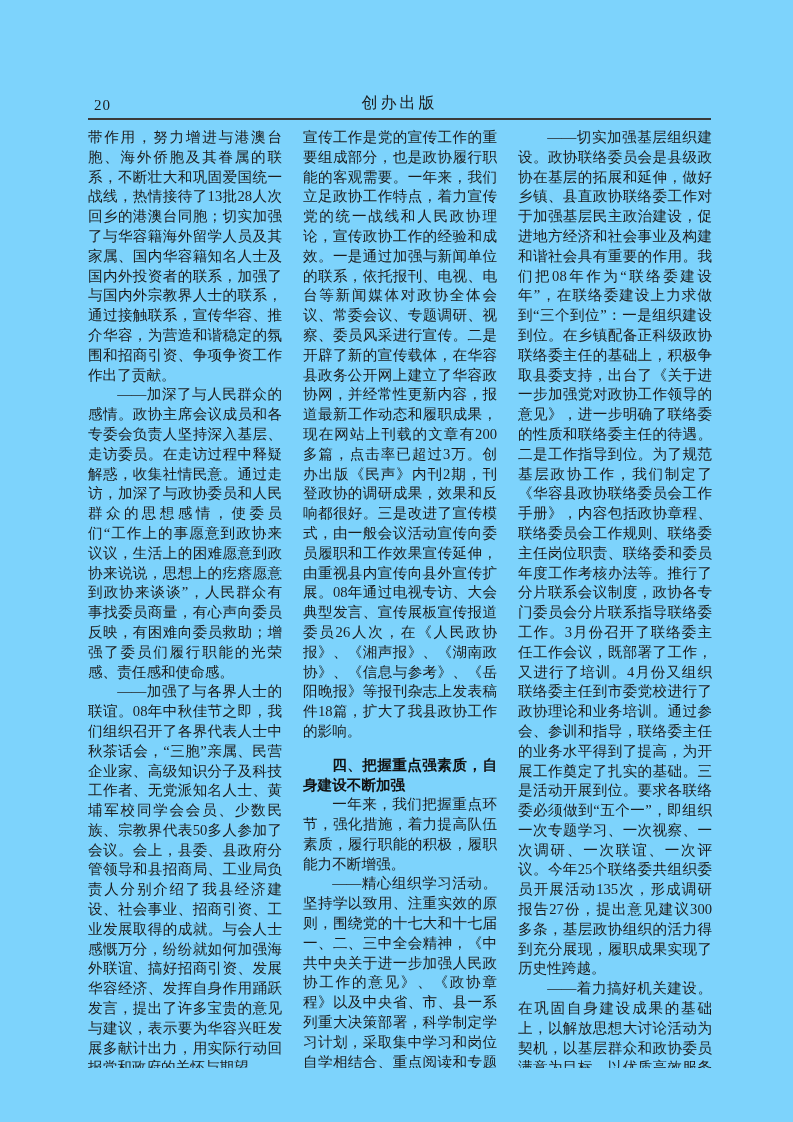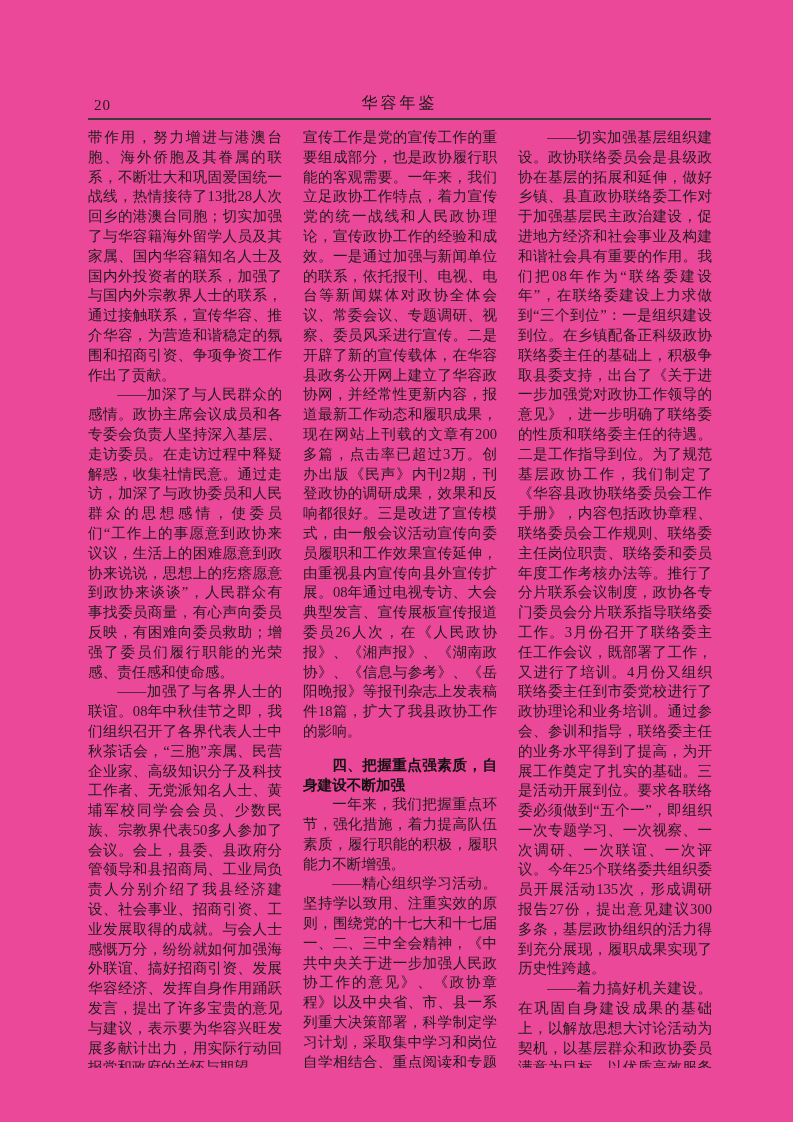--- a/index.html
+++ b/index.html
@@ -1,19 +1,19 @@
 <!DOCTYPE html>
 <html><head>
 <meta charset="utf-8">
 <style>
   html,body{margin:0;padding:0;background:#e8e8e8;}
   .page{
     position:relative;
     width:793px;height:1122px;
-    background:#ec4899;
+    background:#7dd3fc;
     margin:0 auto;
     font-family:"Liberation Serif","DejaVu Serif",serif;
     color:#1c1c1c;
     overflow:hidden;
   }
   .header{
     position:absolute;
     left:88px;right:82px;top:90px;
     height:28px;
     border-bottom:2px solid #3a3a3a;
@@ -48,21 +48,21 @@
   .col p.continued{text-indent:0;}
   .col p.para{text-indent:2em;}
   .col p.heading{text-indent:2em;font-weight:bold;color:#111;margin-top:14px;}
 </style>
 </head>
 <body>
 
 <div class="page">
   <div class="header">
     <span class="page-number">20</span>
-    <span class="page-title">华容年鉴</span>
+    <span class="page-title">创办出版</span>
   </div>
   <div class="columns">
     <div class="col">
         <p class="continued">带作用，努力增进与港澳台胞、海外侨胞及其眷属的联系，不断壮大和巩固爱国统一战线，热情接待了13批28人次回乡的港澳台同胞；切实加强了与华容籍海外留学人员及其家属、国内华容籍知名人士及国内外投资者的联系，加强了与国内外宗教界人士的联系，通过接触联系，宣传华容、推介华容，为营造和谐稳定的氛围和招商引资、争项争资工作作出了贡献。</p>
         <p class="para">——加深了与人民群众的感情。政协主席会议成员和各专委会负责人坚持深入基层、走访委员。在走访过程中释疑解惑，收集社情民意。通过走访，加深了与政协委员和人民群众的思想感情，使委员们“工作上的事愿意到政协来议议，生活上的困难愿意到政协来说说，思想上的疙瘩愿意到政协来谈谈”，人民群众有事找委员商量，有心声向委员反映，有困难向委员救助；增强了委员们履行职能的光荣感、责任感和使命感。</p>
         <p class="para">——加强了与各界人士的联谊。08年中秋佳节之即，我们组织召开了各界代表人士中秋茶话会，“三胞”亲属、民营企业家、高级知识分子及科技工作者、无党派知名人士、黄埔军校同学会会员、少数民族、宗教界代表50多人参加了会议。会上，县委、县政府分管领导和县招商局、工业局负责人分别介绍了我县经济建设、社会事业、招商引资、工业发展取得的成就。与会人士感慨万分，纷纷就如何加强海外联谊、搞好招商引资、发展华容经济、发挥自身作用踊跃发言，提出了许多宝贵的意见与建议，表示要为华容兴旺发展多献计出力，用实际行动回报党和政府的关怀与期望。</p>
       </div>
     <div class="col">
         <p class="continued">宣传工作是党的宣传工作的重要组成部分，也是政协履行职能的客观需要。一年来，我们立足政协工作特点，着力宣传党的统一战线和人民政协理论，宣传政协工作的经验和成效。一是通过加强与新闻单位的联系，依托报刊、电视、电台等新闻媒体对政协全体会议、常委会议、专题调研、视察、委员风采进行宣传。二是开辟了新的宣传载体，在华容县政务公开网上建立了华容政协网，并经常性更新内容，报道最新工作动态和履职成果，现在网站上刊载的文章有200多篇，点击率已超过3万。创办出版《民声》内刊2期，刊登政协的调研成果，效果和反响都很好。三是改进了宣传模式，由一般会议活动宣传向委员履职和工作效果宣传延伸，由重视县内宣传向县外宣传扩展。08年通过电视专访、大会典型发言、宣传展板宣传报道委员26人次，在《人民政协报》、《湘声报》、《湖南政协》、《信息与参考》、《岳阳晚报》等报刊杂志上发表稿件18篇，扩大了我县政协工作的影响。</p>
         <p class="heading">四、把握重点强素质，自身建设不断加强</p>

